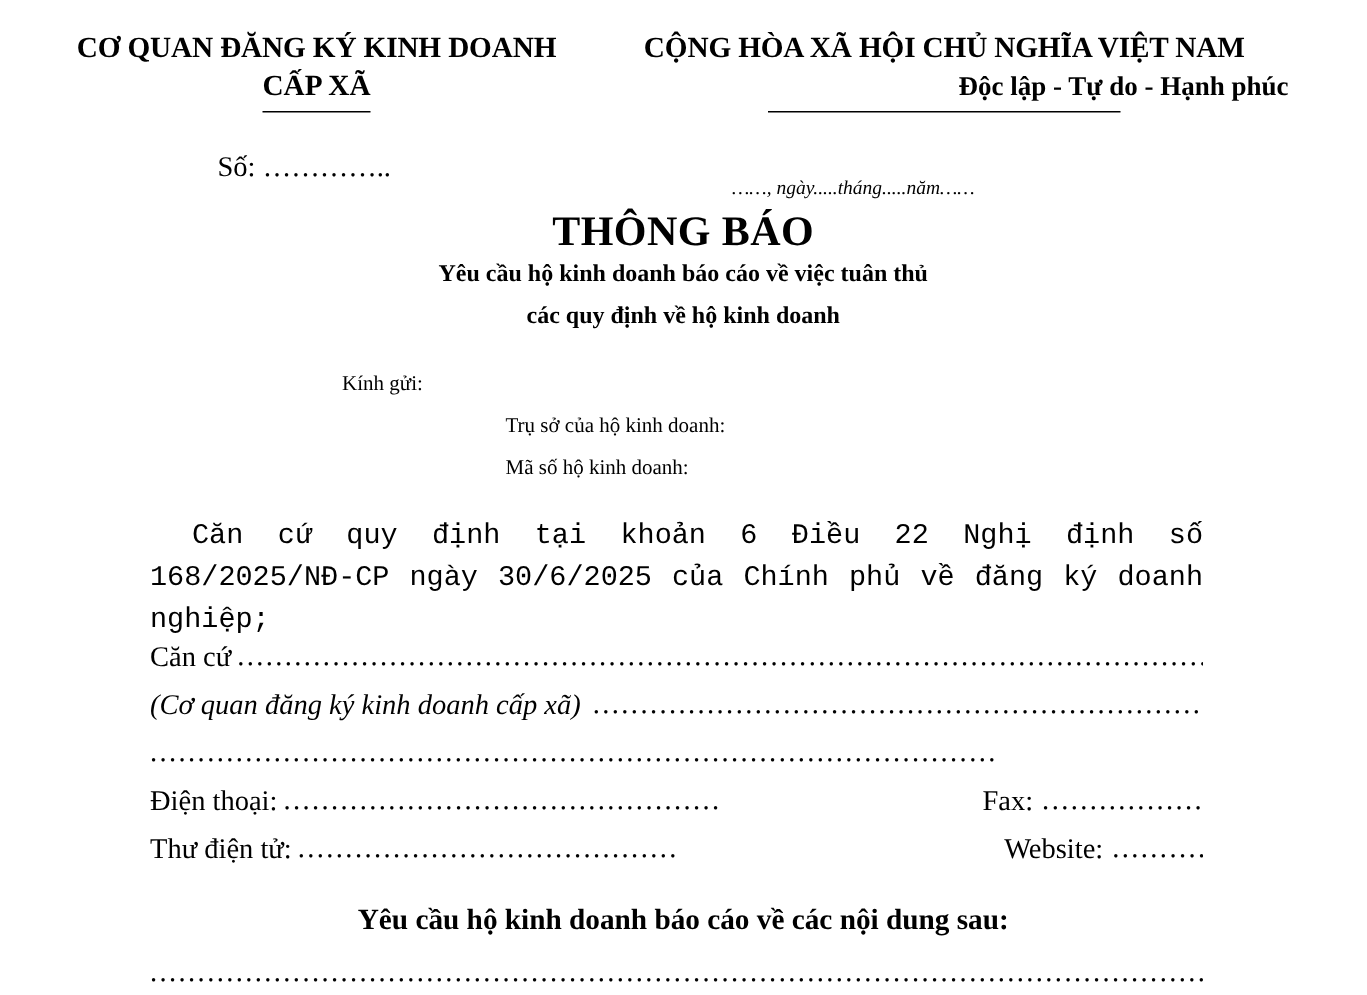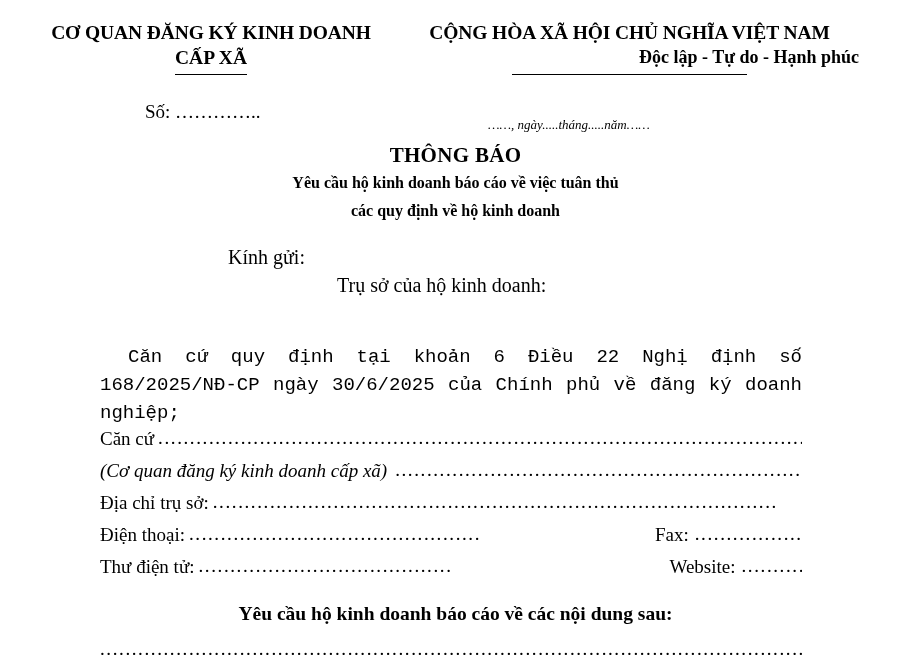--- a/index.html
+++ b/index.html
@@ -105,36 +105,36 @@
   
   .titleblock {
     position: absolute;
     top: 141px;
     left: 0;
     width: 911px;
     text-align: center;
   }
   .doc-title {
     font-weight: bold;
-    font-size: 21px;
+    font-size: 28px;
     line-height: 28px;
     letter-spacing: 0.3px;
   }
   .doc-subtitle {
     font-weight: bold;
     font-size: 16px;
     line-height: 28px;
   }
 
   
   .recipient {
     position: absolute;
     top: 243px;
     left: 228px;
-    font-size: 20px;
+    font-size: 14px;
     line-height: 28px;
   }
   .rcp-row {
     display: flex;
     align-items: baseline;
     white-space: nowrap;
   }
   .rcp-label {
     width: 109px;
     flex: 0 0 109px;
@@ -262,40 +262,40 @@
     <div class="doc-title">THÔNG BÁO</div>
     <div class="doc-subtitle">Yêu cầu hộ kinh doanh báo cáo về việc tuân thủ</div>
     <div class="doc-subtitle">các quy định về hộ kinh doanh</div>
   </div>
 
   <div class="recipient">
     <div class="rcp-row">
       <span class="rcp-label">Kính gửi:</span>
     </div>
     <div class="rcp-indent">Trụ sở của hộ kinh doanh:</div>
+    <div class="rcp-indent">Mã số hộ kinh doanh:</div>
   </div>
 
   <div class="legal">
     <span class="indent"></span><span>Căn cứ quy định tại khoản 6 Điều 22 Nghị định số 168/2025/NĐ-CP ngày 30/6/2025 của Chính phủ về đăng ký doanh nghiệp;</span>
   </div>
 
   <div class="fields">
 
     <div class="field-row">
       <span class="f-label">Căn cứ</span>
       <span class="dots">.............................................................................................................</span>
     </div>
 
     <div class="field-row">
       <span class="f-label ital">(Cơ quan đăng ký kinh doanh cấp xã)</span>
       <span class="dots">................................................................</span>
     </div>
 
     <div class="field-row">
-      <span class="f-label">Địa chỉ trụ sở:</span>
       <span class="dots">.........................................................................................</span>
     </div>
 
     <div class="field-row">
       <span class="f-label">Điện thoại:</span>
       <span class="dots-fixed dots-w425">..............................................</span>
       <span class="mid-label">Fax:</span>
       <span class="dots">..........................................</span>
     </div>
 

